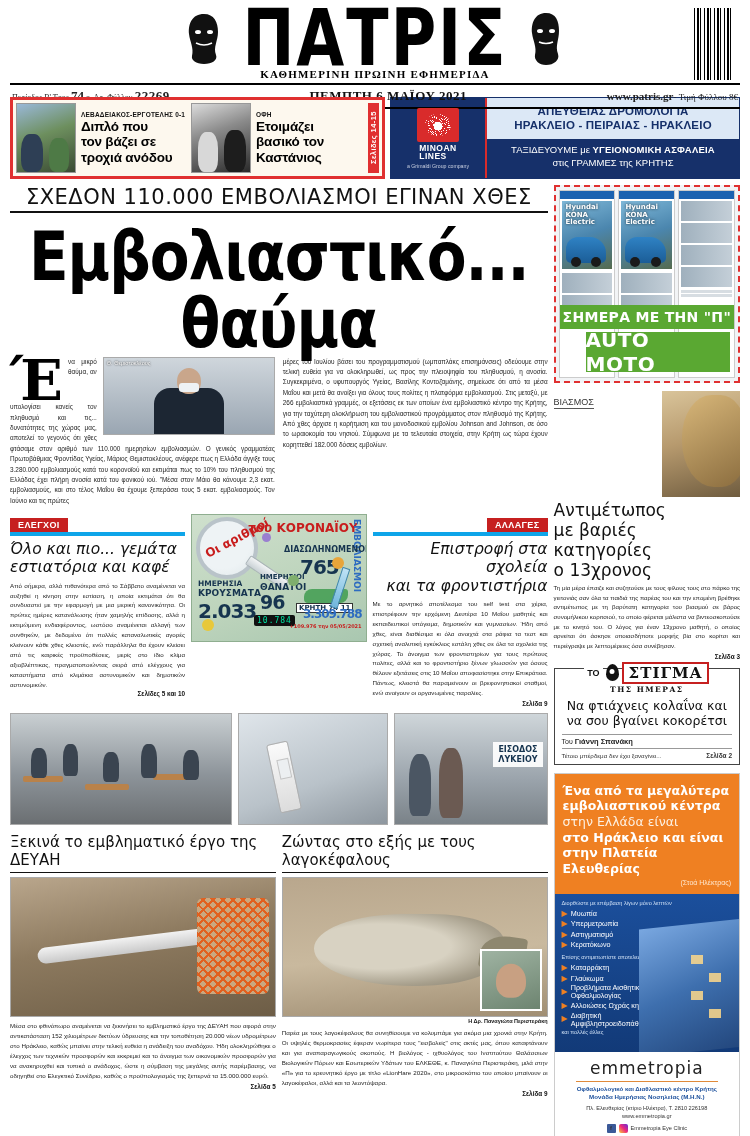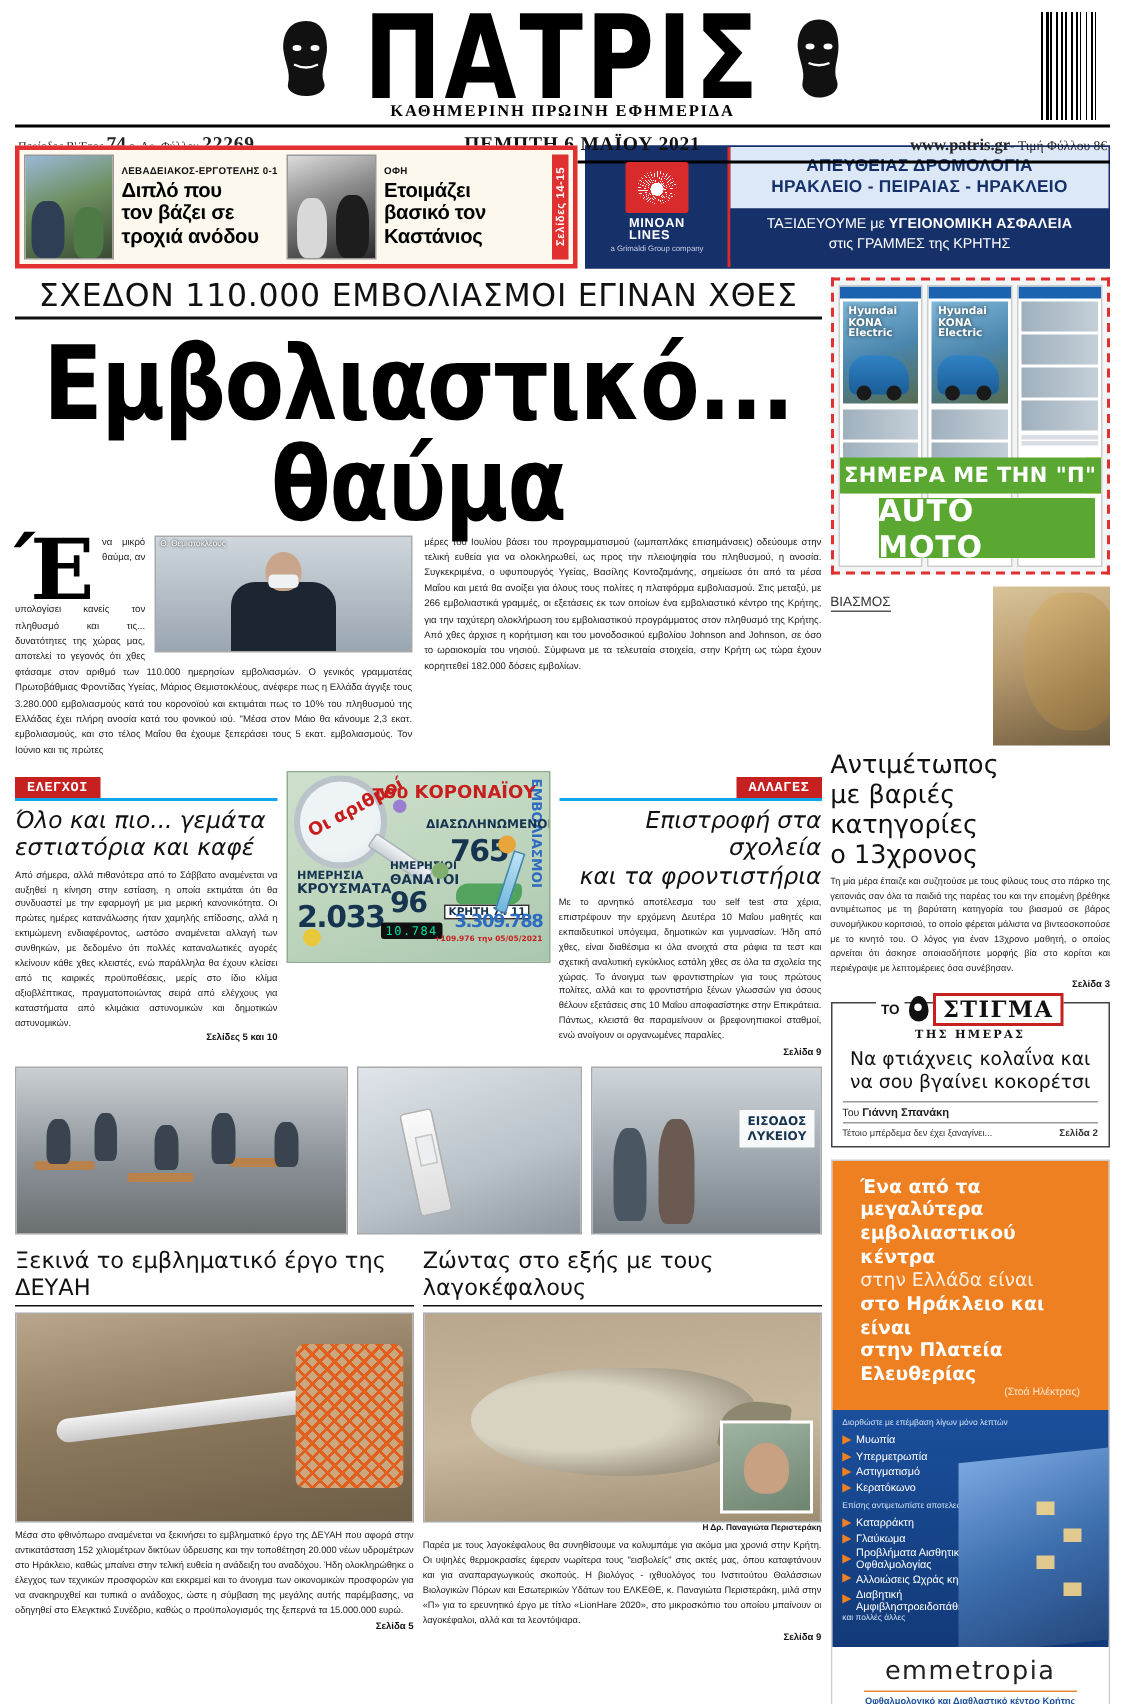--- a/index.html
+++ b/index.html
@@ -126,21 +126,21 @@
     width: 20px; height: 9px; background: #eef2f5; border-radius: 3px; }
 
   
   .deck { display: flex; gap: 6px; margin-top: 8px; }
   .deck-col { flex: 0 0 175px; }
   .deck-mid { flex: 1; }
   .tag {
     display: inline-block; background: #c62020; color: #fff; font-size: 9px; font-weight: 700;
     padding: 2px 8px; letter-spacing: .4px;
   }
-  .tag-row { border-bottom: 2px solid #0ea5e9; margin-bottom: 4px; font-family: Liberation Mono, monospace; }
+  .tag-row { border-bottom: 4px solid #0ea5e9; margin-bottom: 4px; }
   .tag-row.right { text-align: right; }
   .deck-head {
     font-family: "DejaVu Sans", sans-serif; font-style: italic;
     font-size: 15.5px; line-height: 1.18; color: #111; margin-bottom: 4px;
   }
   .deck-head.right { text-align: right; }
   .deck-body { font-size: 6.2px; line-height: 1.6; text-align: justify; color: #1c1c1c; }
   .pageref { font-weight: 700; font-size: 6.4px; }
   .pageref-r { text-align: right; font-weight: 700; font-size: 6.4px; margin-top: 2px; }
 
@@ -267,21 +267,21 @@
     color: #111; margin-top: 1px; font-family: "DejaVu Serif", serif; }
   .stg-head { text-align: center; font-family: "DejaVu Sans", sans-serif; font-size: 12.5px;
     line-height: 1.25; margin-top: 4px; color: #111; }
   .stg-by { border-top: 1px solid #999; border-bottom: 1px solid #999; margin-top: 5px;
     padding: 2px 0; font-size: 7px; color: #222; }
   .stg-by b { font-size: 7.5px; }
   .stg-foot { display: flex; justify-content: space-between; margin-top: 3px; font-size: 6.2px; color: #333; }
   .stg-foot b { font-size: 6.5px; }
 
   .emm { margin-top: 8px; border: 1px solid #ccc; }
-  .emm-orange { background: #ef8022; padding: 9px 19px 8px; color: #fff; }
+  .emm-orange { background: #ef8022; padding: 9px 8px 8px; color: #fff; }
   .emm-l1 { font-size: 12.5px; font-weight: 700; line-height: 1.25; font-family: "DejaVu Sans", sans-serif; }
   .emm-l2 { font-size: 12.5px; line-height: 1.25; color: #fdf0e2; font-family: "DejaVu Sans", sans-serif; }
   .emm-l3 { font-size: 12.5px; font-weight: 700; line-height: 1.25; font-family: "DejaVu Sans", sans-serif; }
   .emm-l4 { font-size: 7px; text-align: right; color: #ffe7cf; margin-top: 2px; }
   .emm-blue { background: linear-gradient(180deg,#1b4f9c 0%,#123a78 100%); color: #fff;
     padding: 6px 7px; position: relative; min-height: 158px; overflow: hidden; }
   .emm-note { font-size: 5.6px; color: #cfe0f5; line-height: 1.35; }
   .emm-li { font-size: 7.2px; margin: 1.5px 0; display: flex; align-items: center; gap: 3px; }
   .emm-li .caret { color: #ef8022; font-size: 8px; }
   .emm-bld { position: absolute; right: -4px; bottom: 0; width: 104px; height: 128px;

